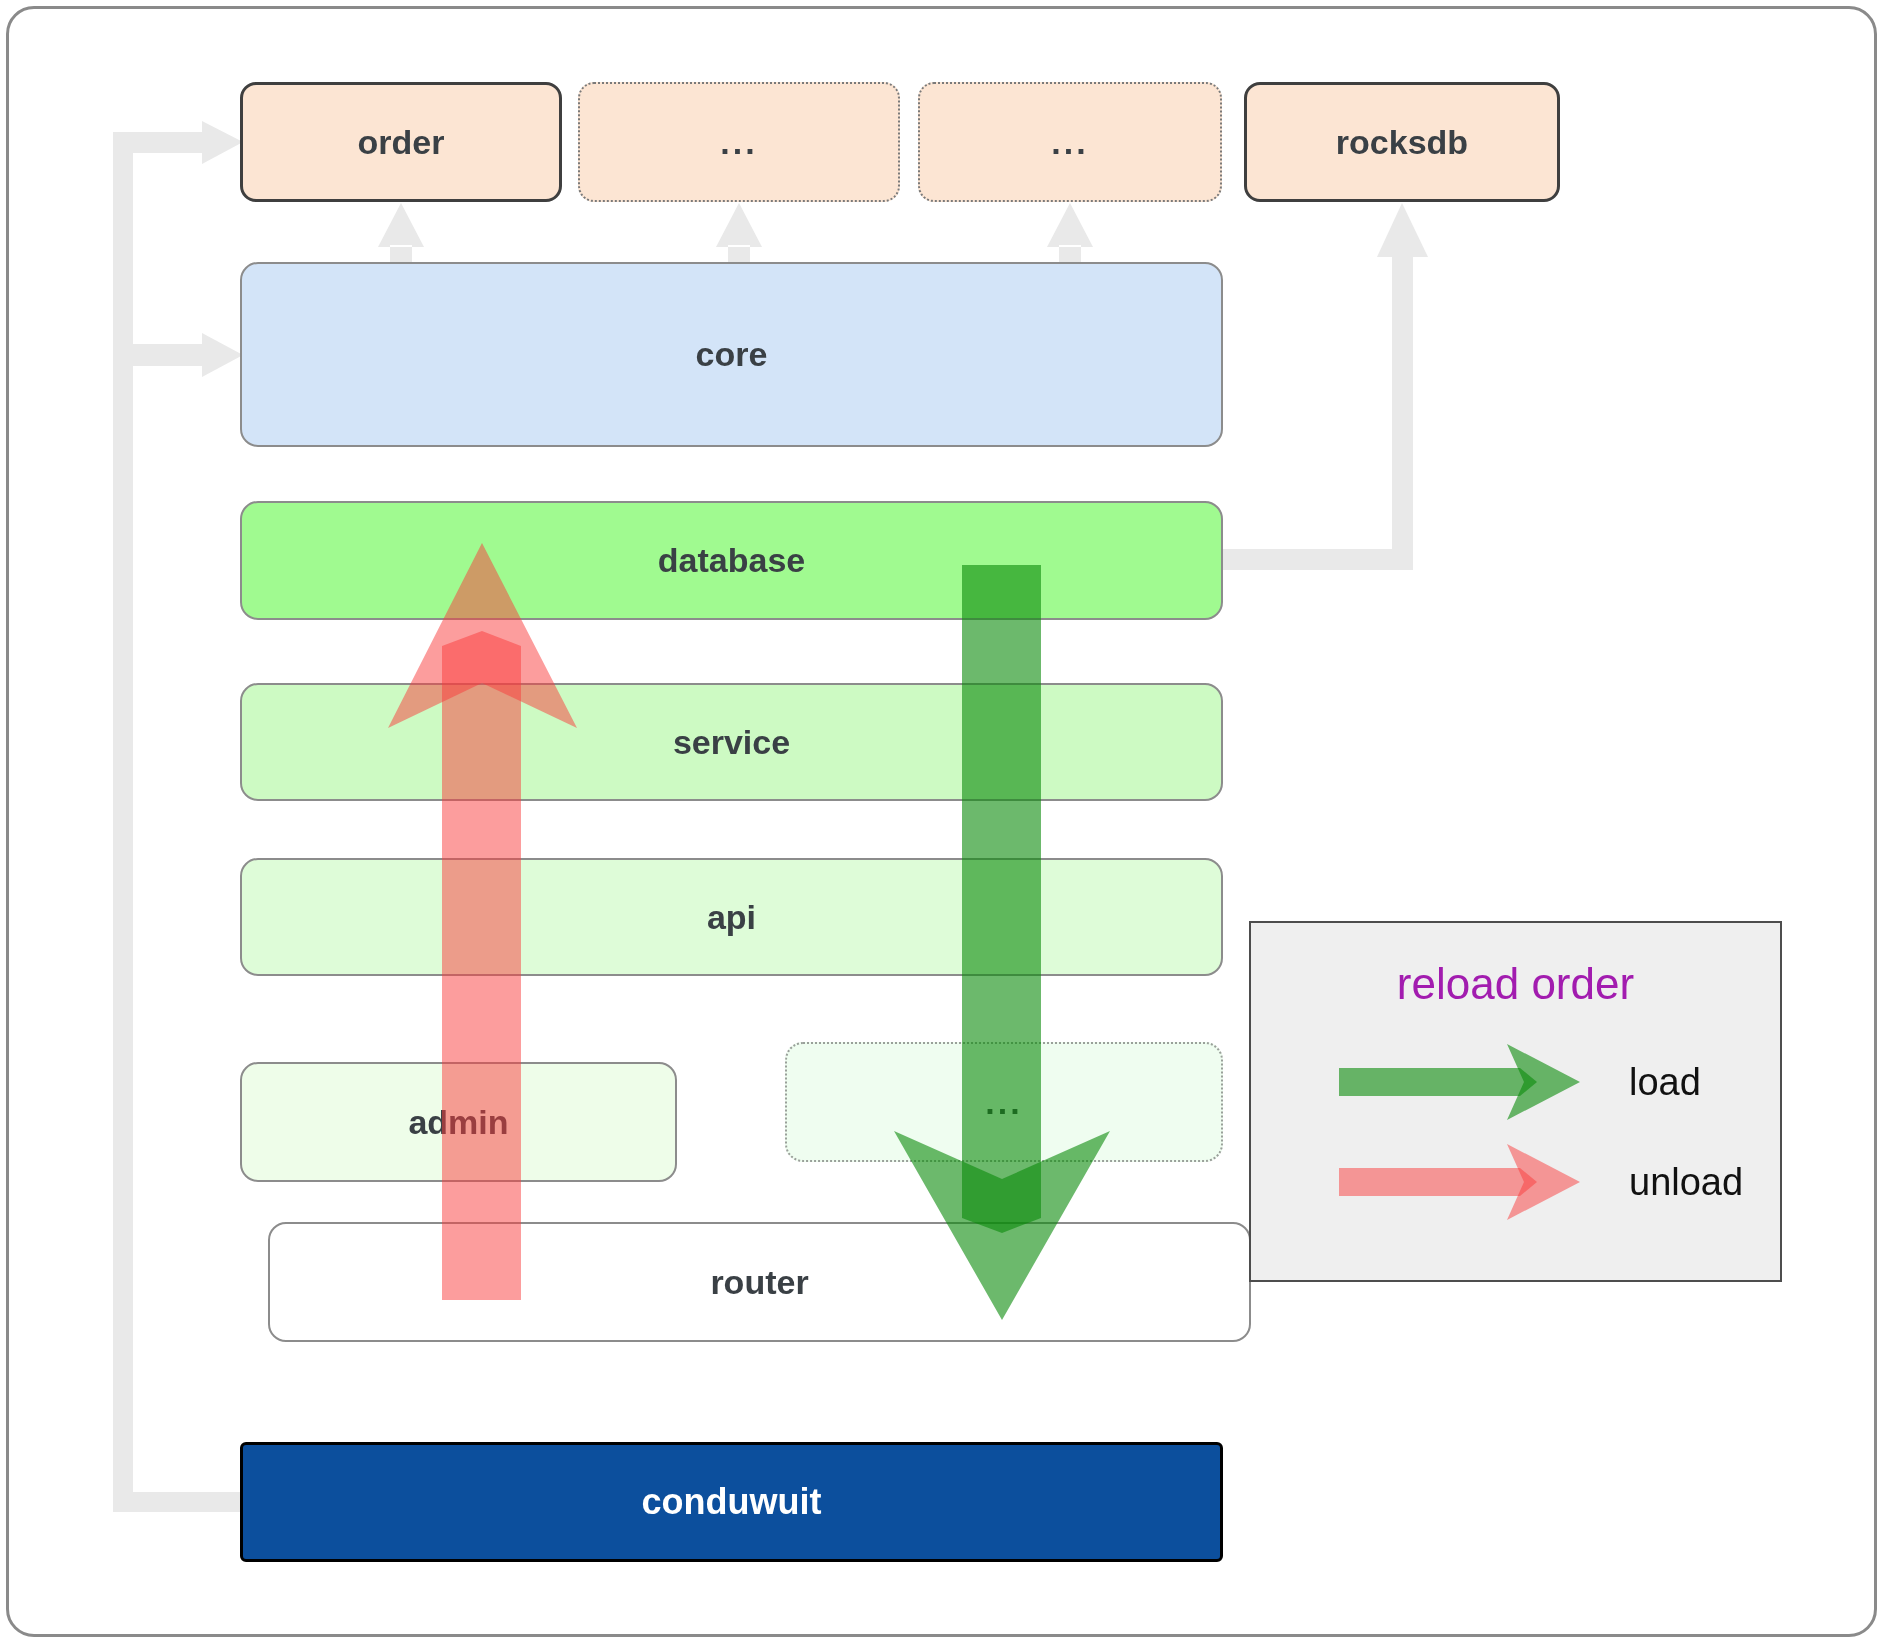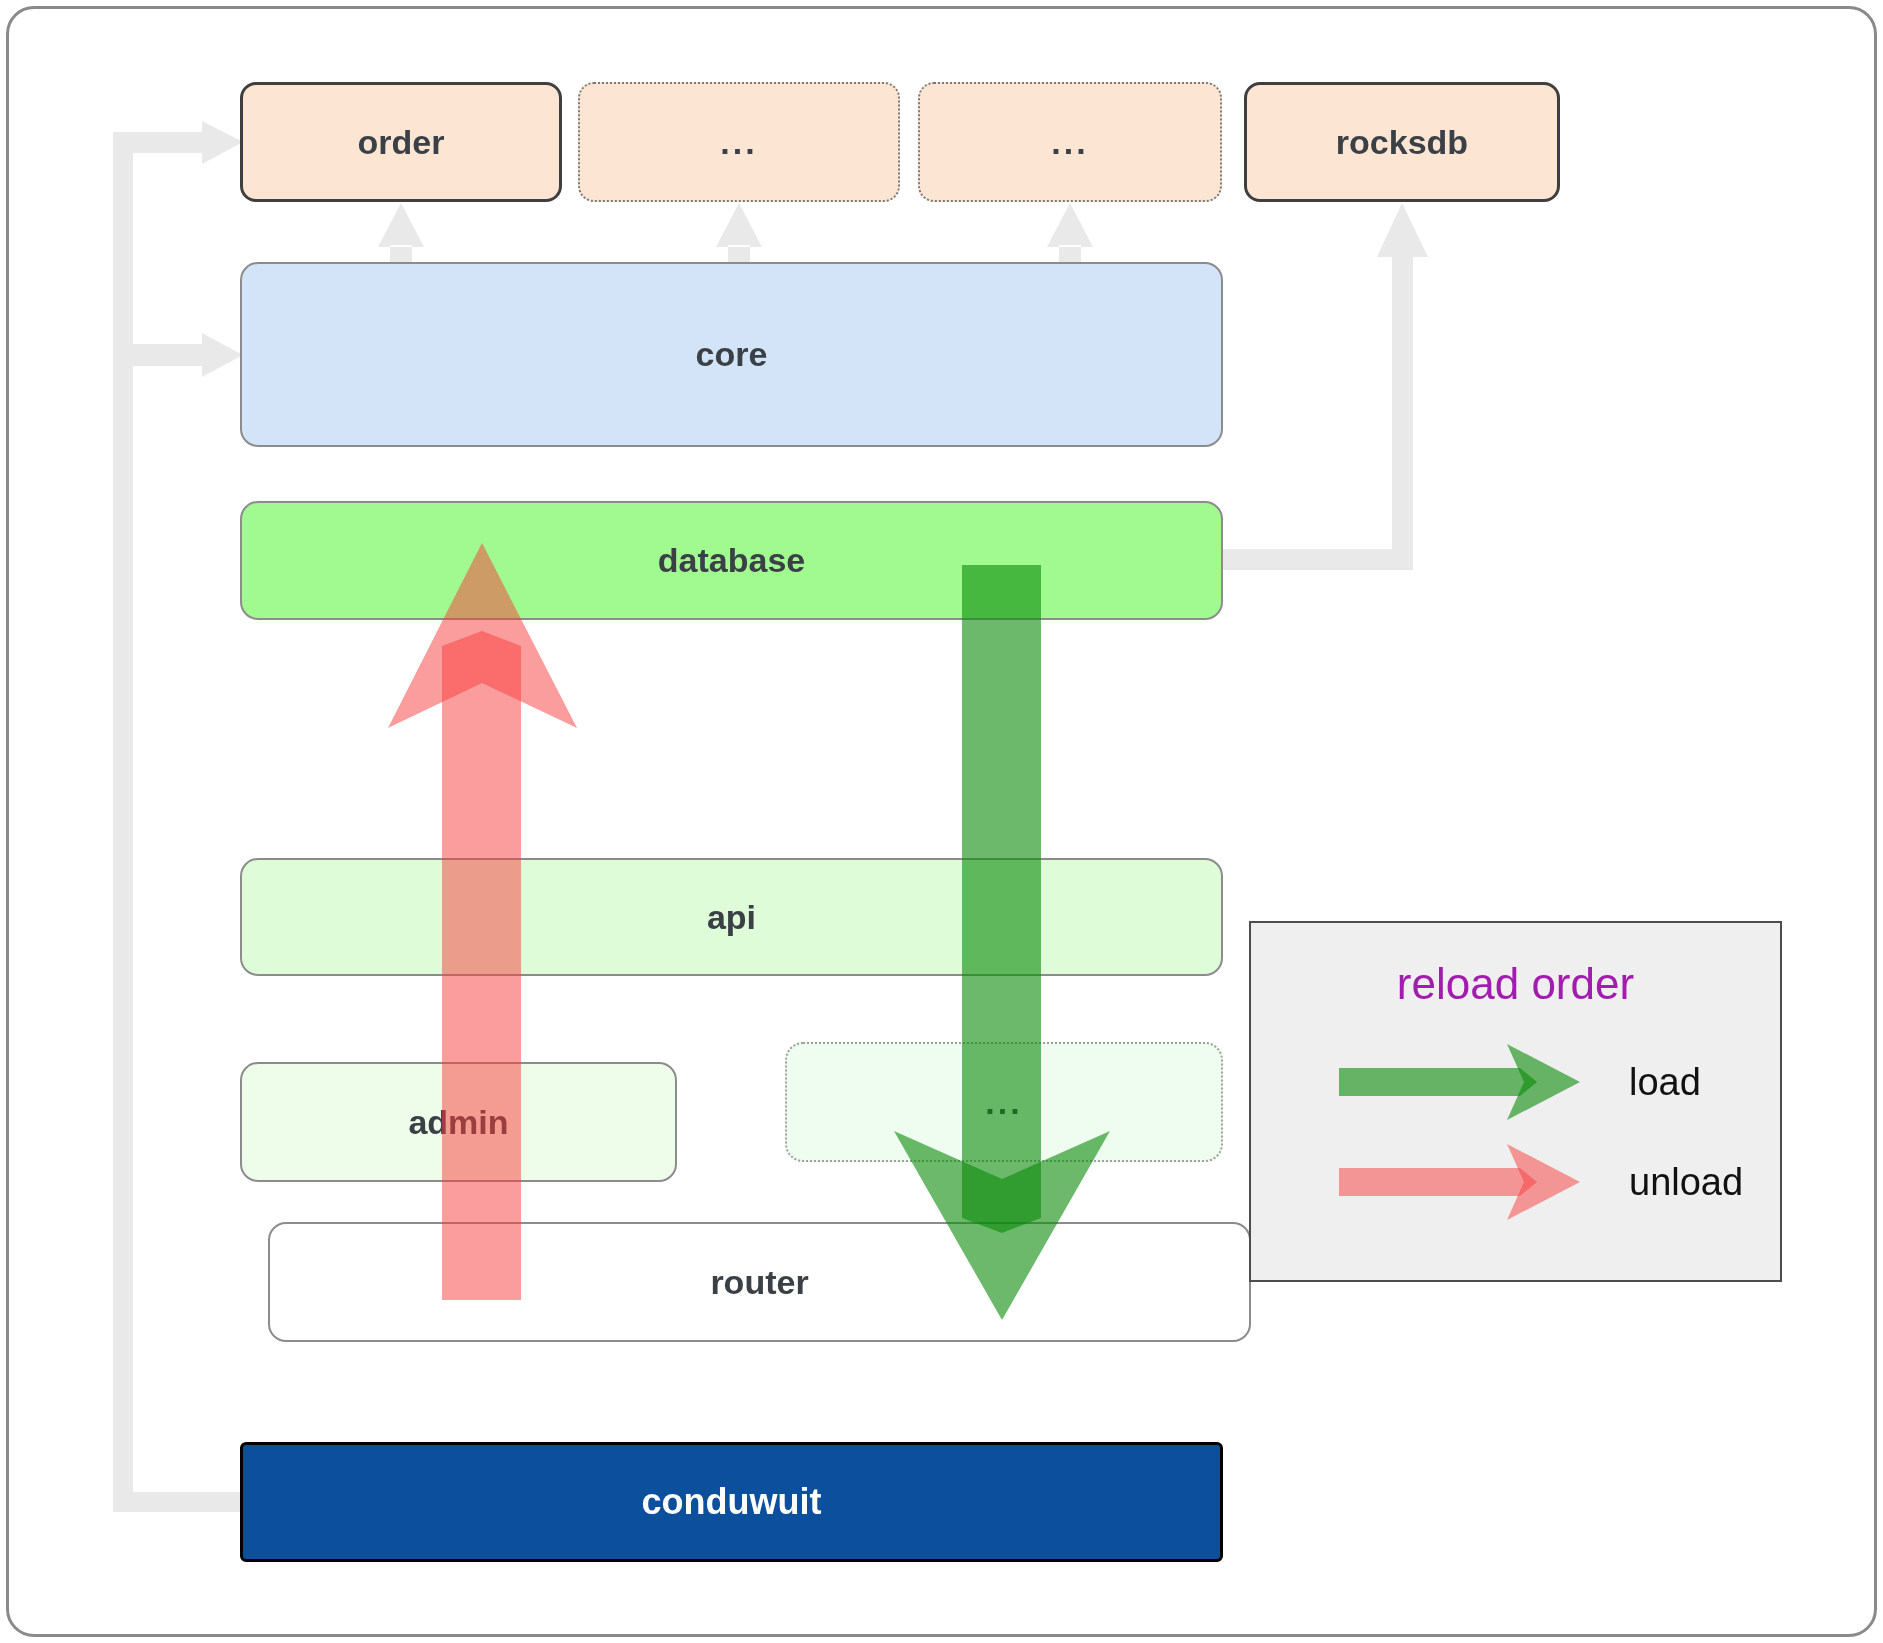--- a/index.html
+++ b/index.html
@@ -50,20 +50,21 @@
     </g>
   </svg>
 
   <div class="box dark-border" style="left:240px;top:82px;width:322px;height:120px;background:#fce5d3;border-radius:16px;">order</div>
   <div class="box dotted-border dots" style="left:578px;top:82px;width:322px;height:120px;background:#fce5d3;border-radius:16px;">...</div>
   <div class="box dotted-border dots" style="left:918px;top:82px;width:304px;height:120px;background:#fce5d3;border-radius:16px;">...</div>
   <div class="box dark-border" style="left:1244px;top:82px;width:316px;height:120px;background:#fce5d3;border-radius:16px;">rocksdb</div>
 
   <div class="box gray-border" style="left:240px;top:262px;width:983px;height:185px;background:#d3e4f8;">core</div>
   <div class="box gray-border" style="left:240px;top:501px;width:983px;height:119px;background:#a0fa90;text-align:center;">database</div>
+  <div class="box gray-border" style="left:240px;top:683px;width:983px;height:118px;background:#cdfac3;">service</div>
   <div class="box gray-border" style="left:240px;top:858px;width:983px;height:118px;background:#defcd8;">api</div>
 
   <div class="box gray-border" style="left:240px;top:1042px;width:437px;height:120px;background:#eefde9;margin-top:20px;">admin</div>
   <div class="box dotted-border dots" style="left:785px;top:1042px;width:438px;height:120px;background:#effdf0;border-color:#9aa09a;">...</div>
 
   <div class="box gray-border" style="left:240px;top:1222px;width:983px;height:120px;background:#ffffff;margin-left:28px;">router</div>
   <div class="box conduwuit" style="left:240px;top:1442px;width:983px;height:120px;">conduwuit</div>
 
   <div class="legend">
     <div class="legend-title">reload order</div>

